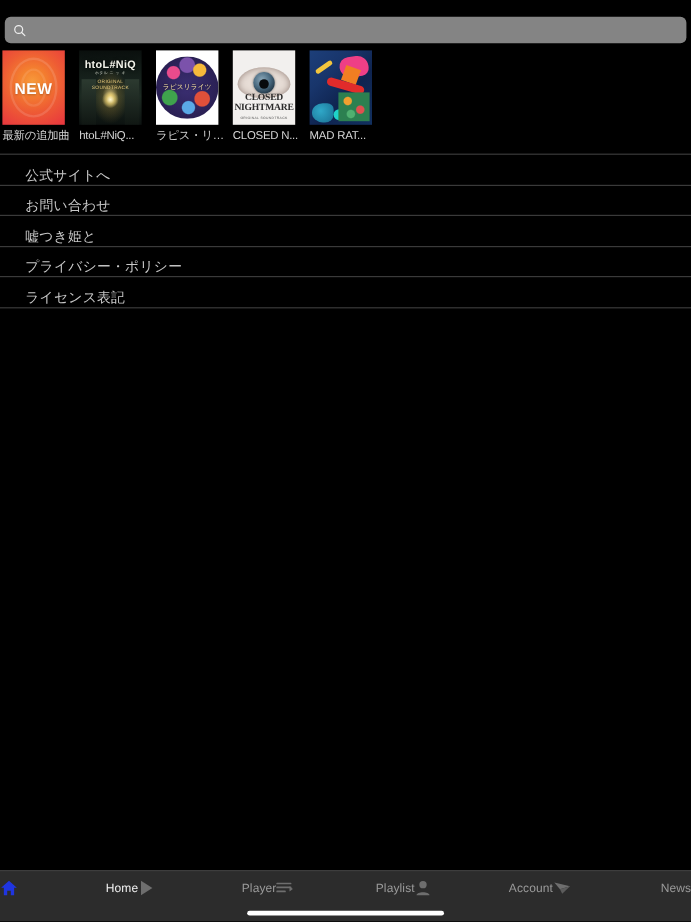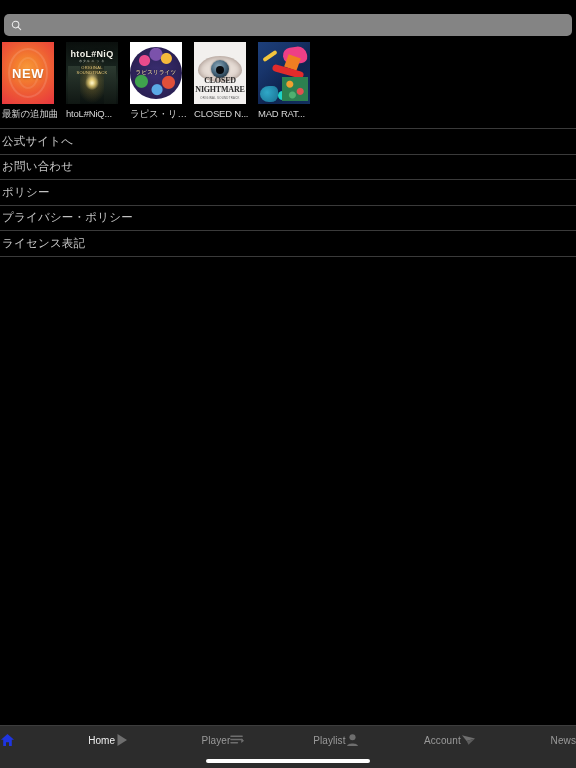--- a/index.html
+++ b/index.html
@@ -251,22 +251,22 @@
 
   
   .menu {
     flex: 0 0 auto;
     margin-top: 8px;
     border-top: 1px solid #3a3a3a;
   }
   .menu-item {
     height: 25.5px;
     display: flex;
-    align-items: center;
-    padding-left: 2px;
+    align-items: flex-end;
+    padding-left: 21px;
     border-bottom: 1px solid #3a3a3a;
     color: #c8c8c8;
     font-size: 11.5px;
     letter-spacing: 0.2px;
     cursor: pointer;
   }
 
   .spacer { flex: 1 1 auto; }
 
   
@@ -373,21 +373,21 @@
   </div>
 
   <div class="menu">
     <div class="menu-item">
       <span>公式サイトへ</span>
     </div>
     <div class="menu-item">
       <span>お問い合わせ</span>
     </div>
     <div class="menu-item">
-      <span>ポリシー</span>
+      <span>嘘つき姫と</span>
     </div>
     <div class="menu-item">
       <span>プライバシー・ポリシー</span>
     </div>
     <div class="menu-item">
       <span>ライセンス表記</span>
     </div>
   </div>
 
   <div class="spacer"></div>

